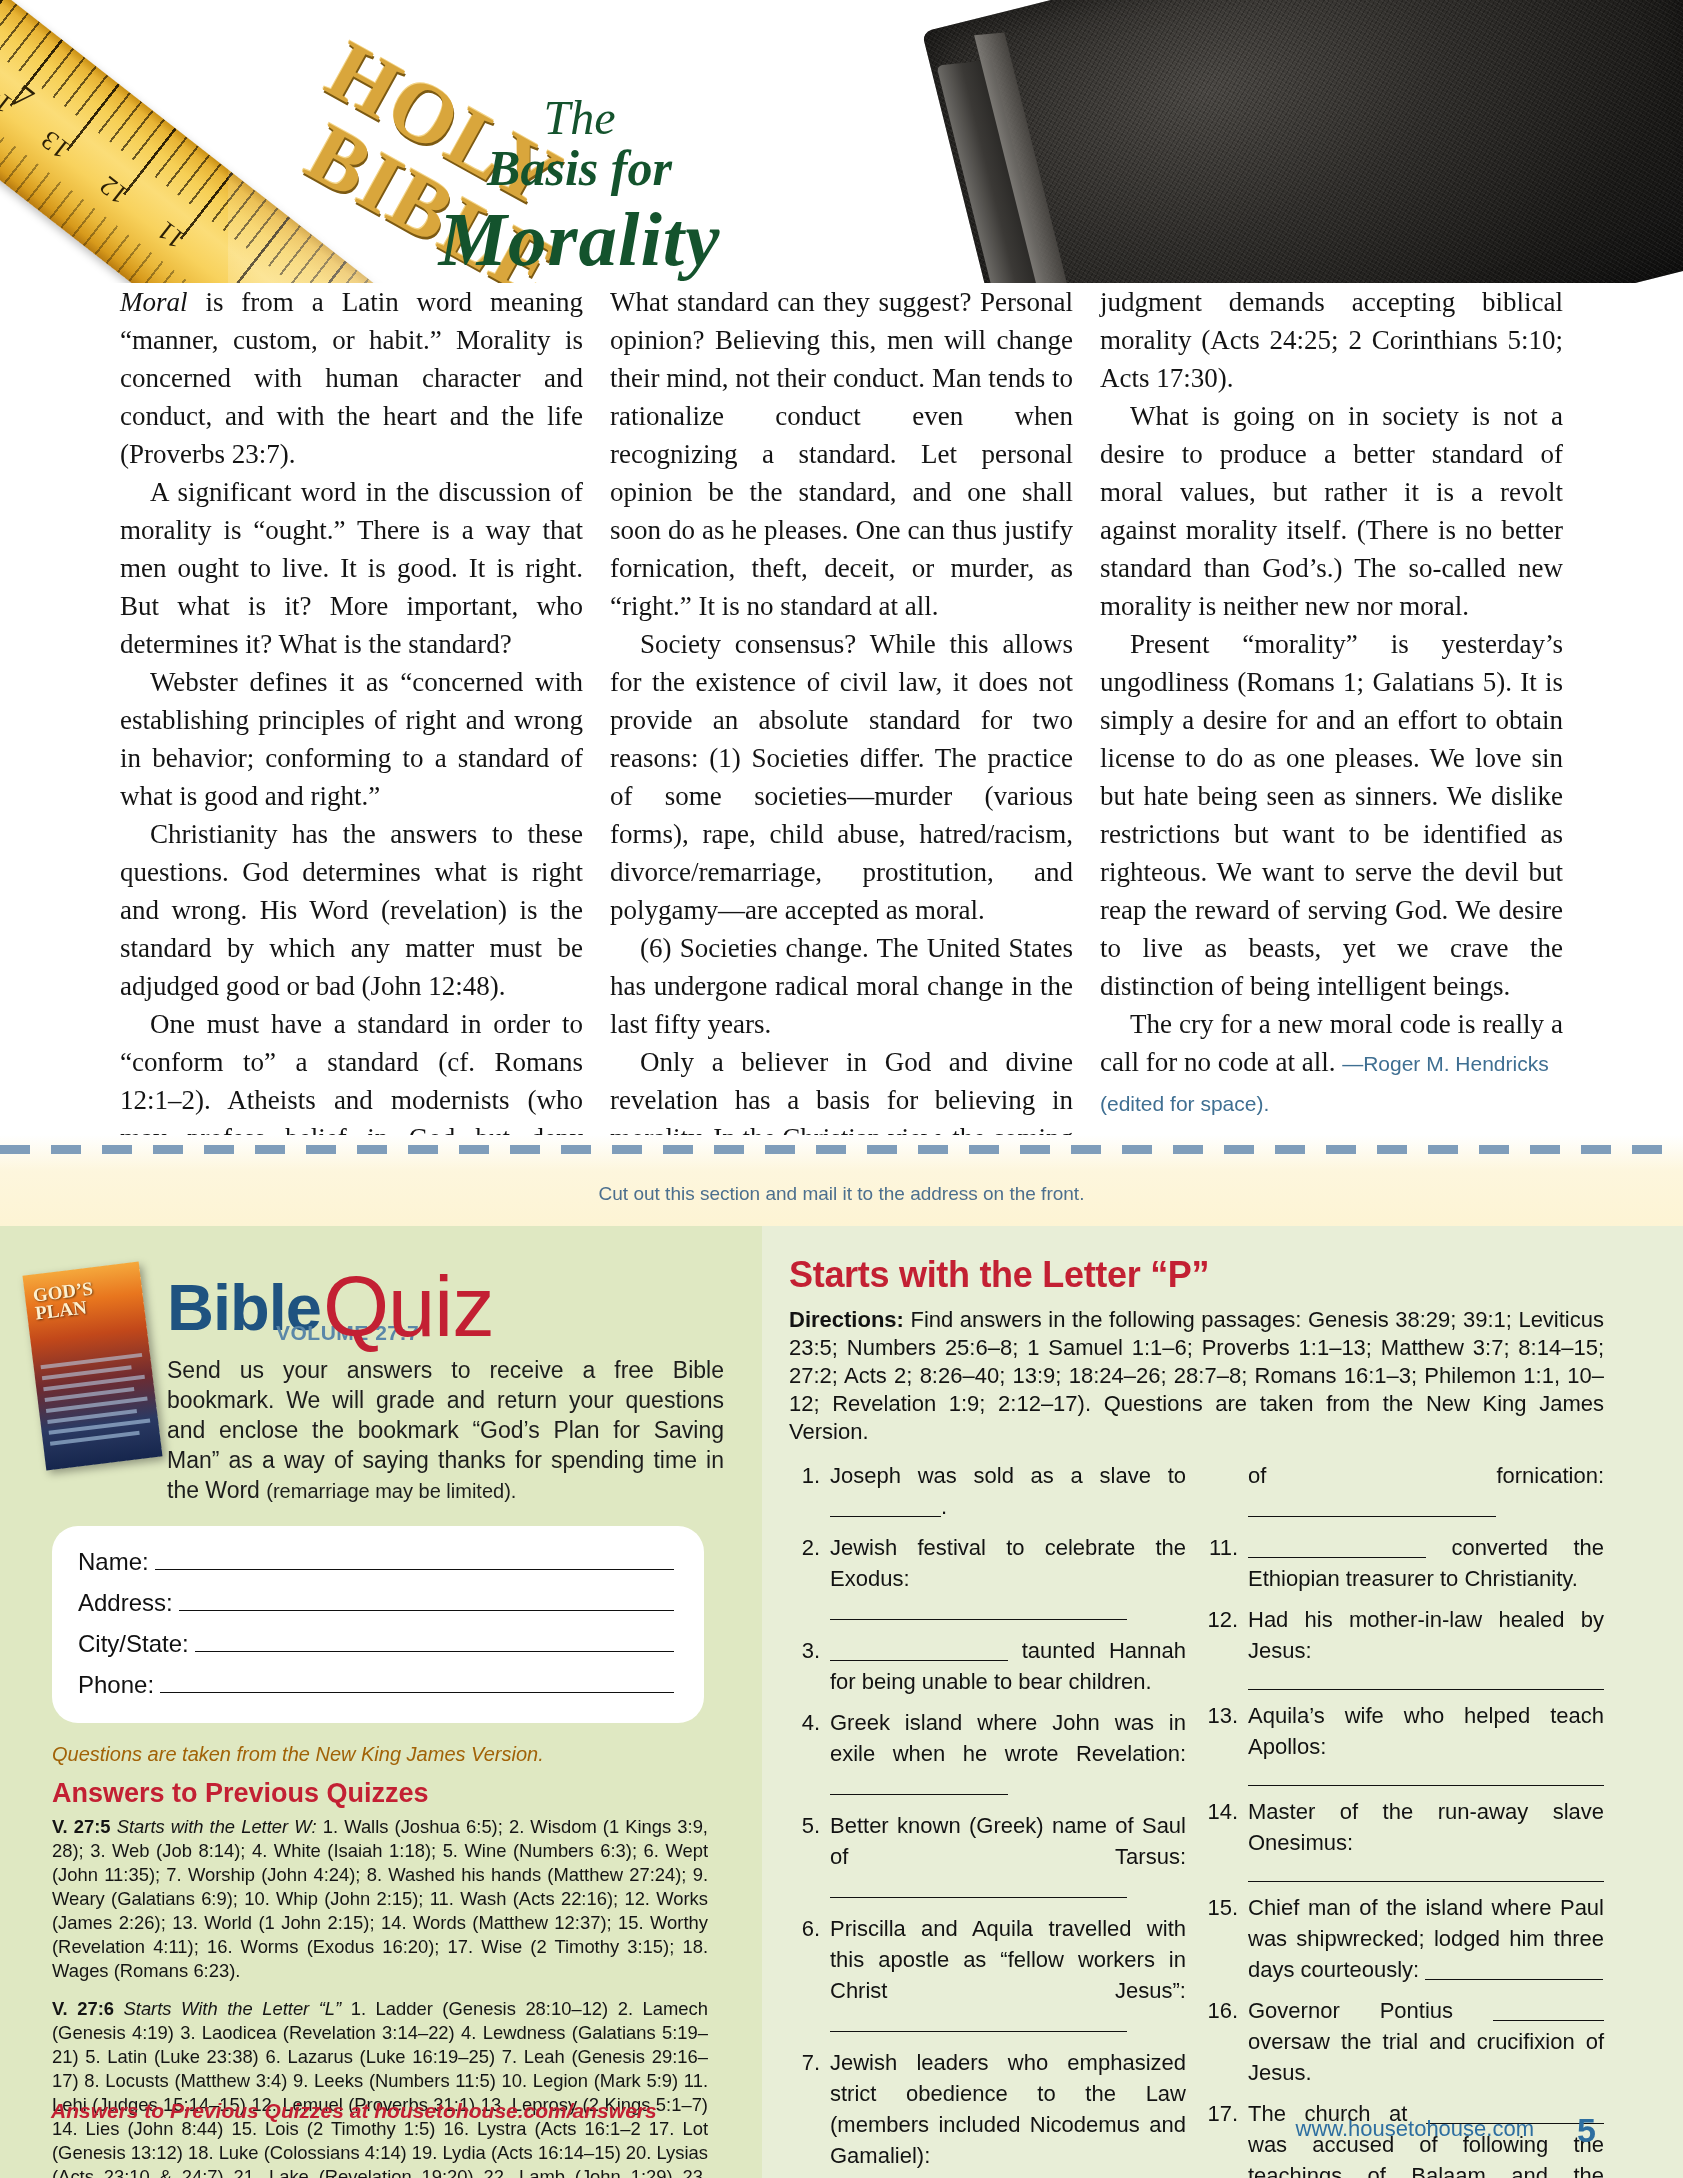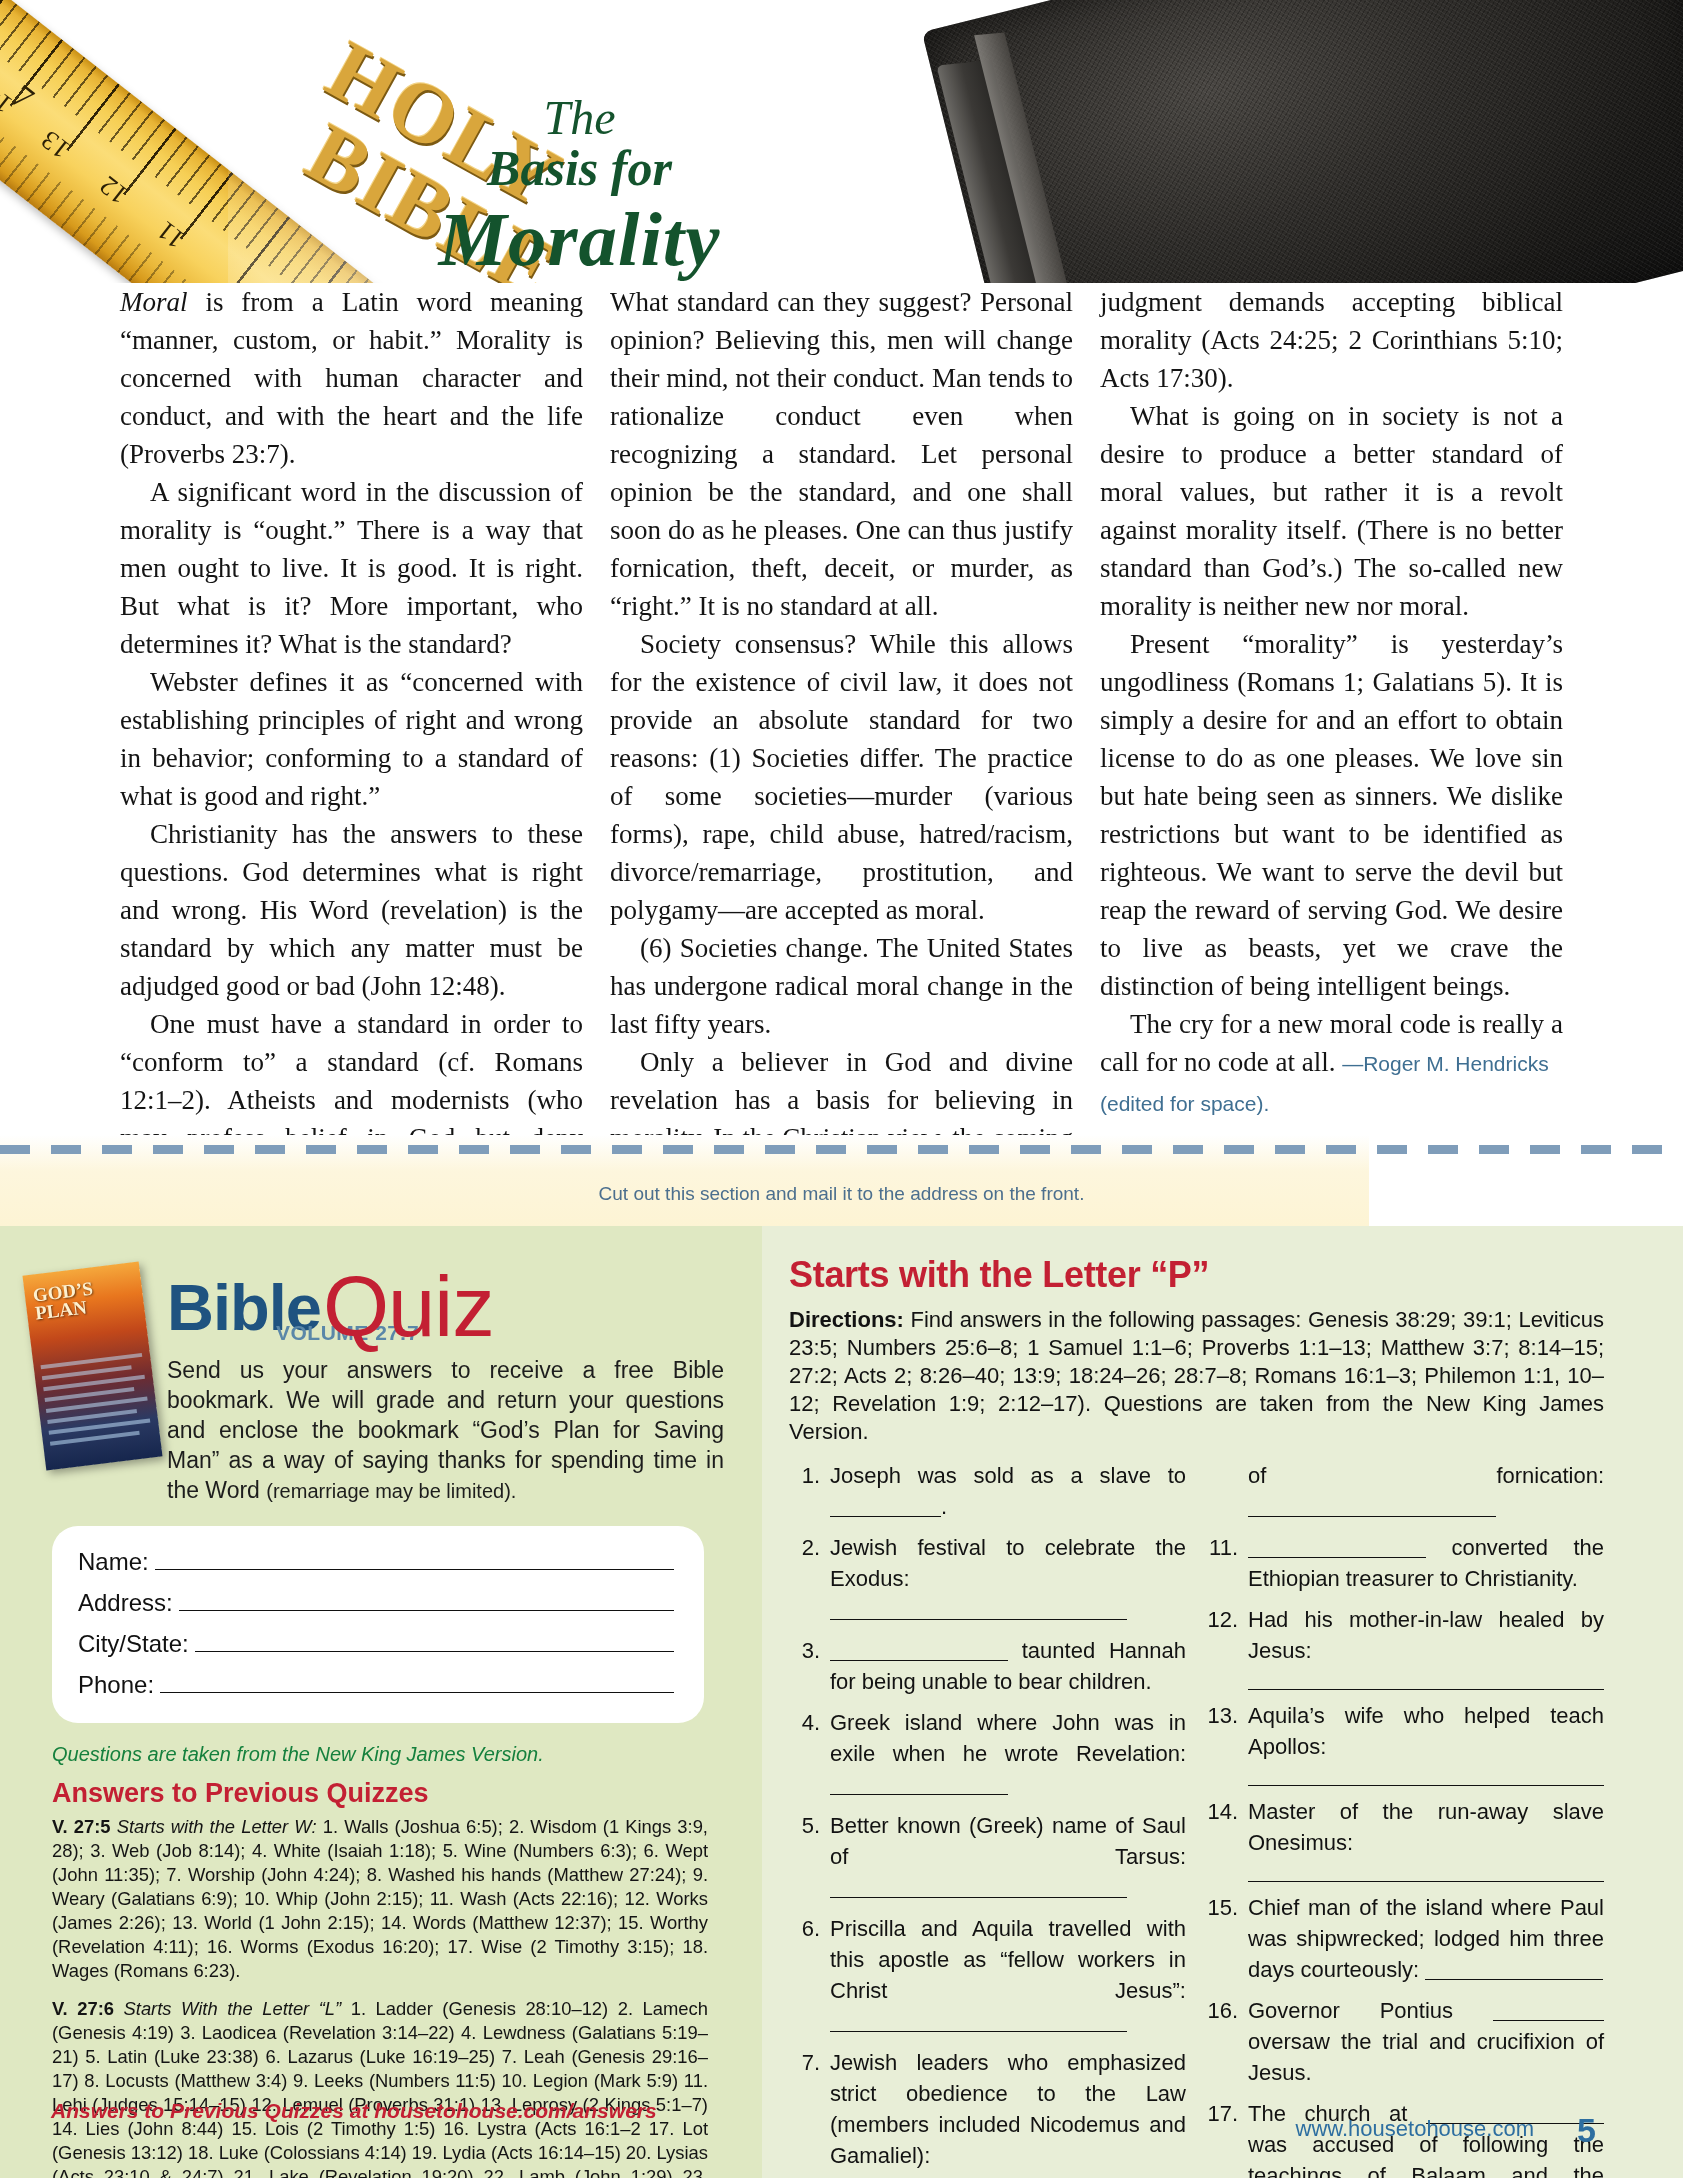--- a/index.html
+++ b/index.html
@@ -190,21 +190,21 @@
   .byline { color: #3f6f92; font-family: "Liberation Sans", sans-serif; font-size: 21px; }
   .byline-2 {
     color: #3f6f92; font-family: "Liberation Sans", sans-serif;
     font-size: 21px; text-indent: 0 !important; margin-top: 2px;
   }
 
   
   .cutband {
     position: absolute;
     left: 0; top: 1135px;
-    width: 1369px; height: 121px;
+    width: 1683px; height: 121px;
     background: linear-gradient(180deg, #ffffff 0%, #fdf6dd 30%, #fdf4d4 75%, #fbf2d0 100%);
   }
   .dashes {
     position: absolute;
     left: 0; top: 10px;
     width: 1683px; height: 9px;
     background: repeating-linear-gradient(90deg,
       #7f9dba 0px, #7f9dba 30px, transparent 30px, transparent 51px);
   }
   .cutnote {
@@ -302,21 +302,21 @@
   }
   .frow:last-child { margin-bottom: 0; }
   .frow .lbl { white-space: nowrap; }
   .frow .line {
     flex: 1; border-bottom: 1.6px solid #111; margin-left: 6px;
     height: 20px;
   }
 
   .nkjv {
     margin: 20px 0 0 22px;
-    font-size: 20px; font-style: italic; color: #15803d;
+    font-size: 20px; font-style: italic; color: #a16207;
   }
   .ansHead {
     margin: 12px 0 6px 22px;
     font-size: 27px; font-weight: bold; color: #c32033;
   }
   .ansBlock {
     margin: 0 16px 14px 22px;
     font-size: 18.4px;
     line-height: 24px;
     color: #141414;

